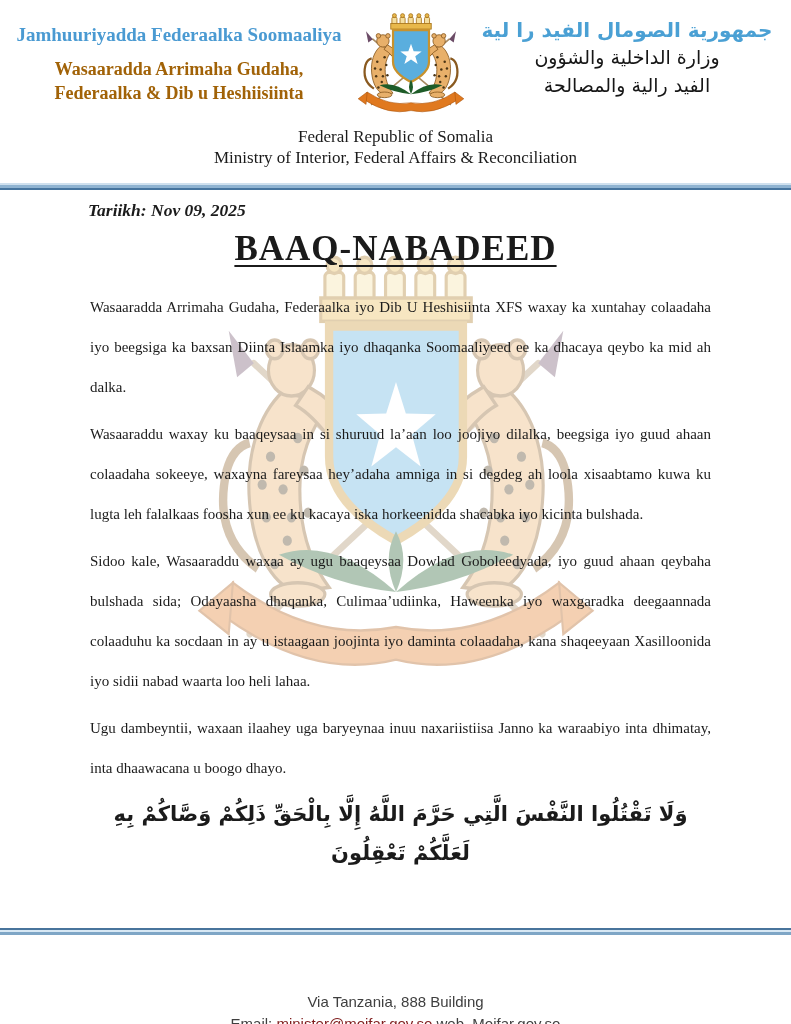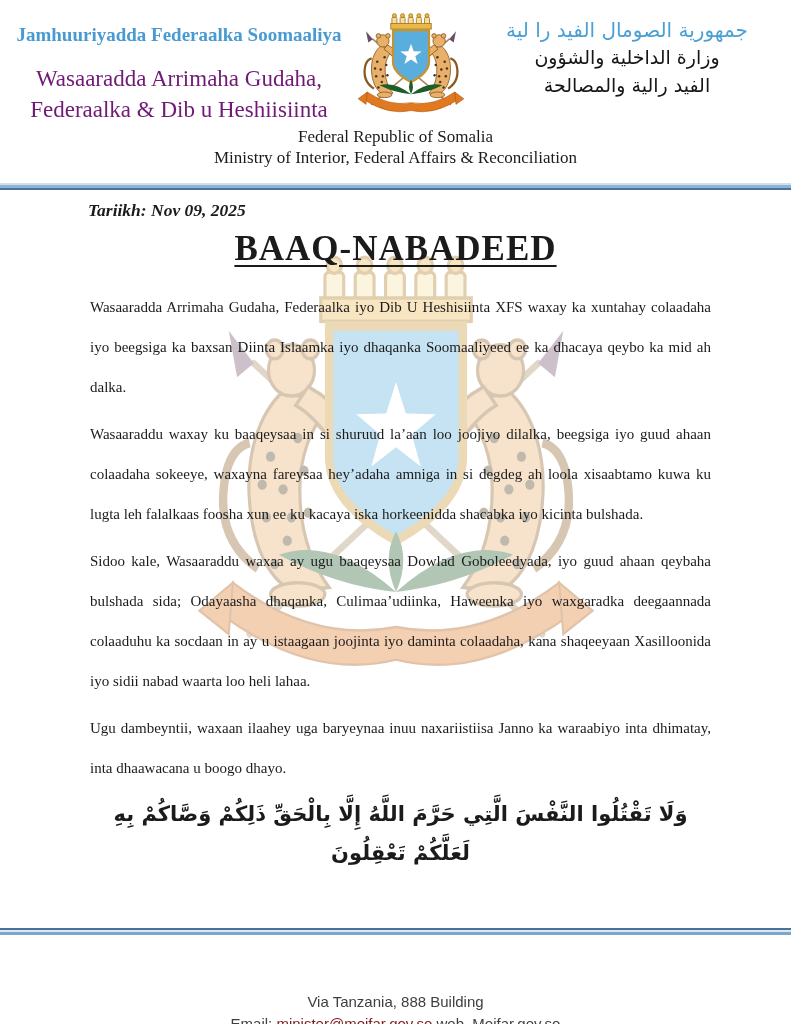--- a/index.html
+++ b/index.html
@@ -26,44 +26,44 @@
   }
   .header-left {
     width: 330px;
     text-align: center;
     padding-top: 14px;
   }
   .header-left .blue-line {
     font-size: 19px;
     font-weight: bold;
     color: #4a9ad2;
-    margin-bottom: 17px;
+    margin-bottom: 11px;
   }
   .header-left .black-line {
-    font-size: 23px;
-    font-weight: normal;
-    color: #701a75;
+    font-size: 18px;
+    font-weight: bold;
+    color: #a16207;
     line-height: 1.35;
   }
   .header-emblem {
     width: 124px;
     flex: 0 0 auto;
     margin-top: 0px;
   }
   .header-right {
     width: 300px;
     text-align: center;
     direction: rtl;
     padding-top: 8px;
     font-family: "DejaVu Sans", sans-serif;
   }
   .header-right .blue-line {
     font-size: 20px;
     color: #4aa0d4;
-    font-weight: 400;
+    font-weight: 700;
     margin-bottom: 2px;
   }
   .header-right .black-line {
     font-size: 19px;
     color: #161616;
     line-height: 1.45;
   }
   .header-center {
     text-align: center;
     font-weight: normal;

